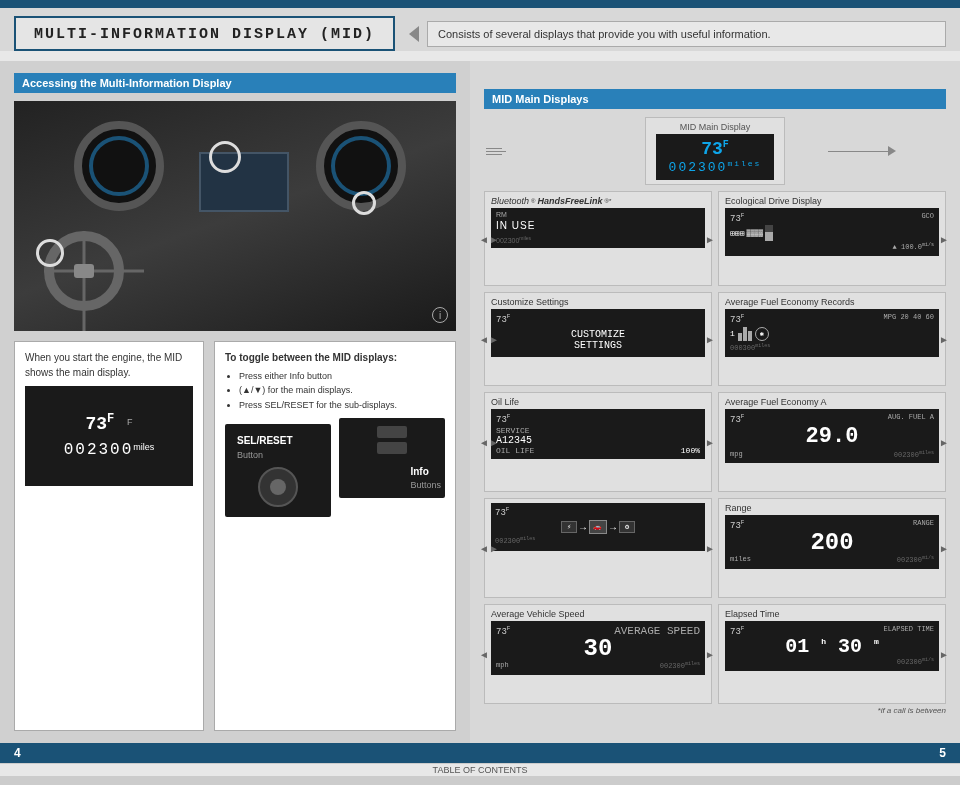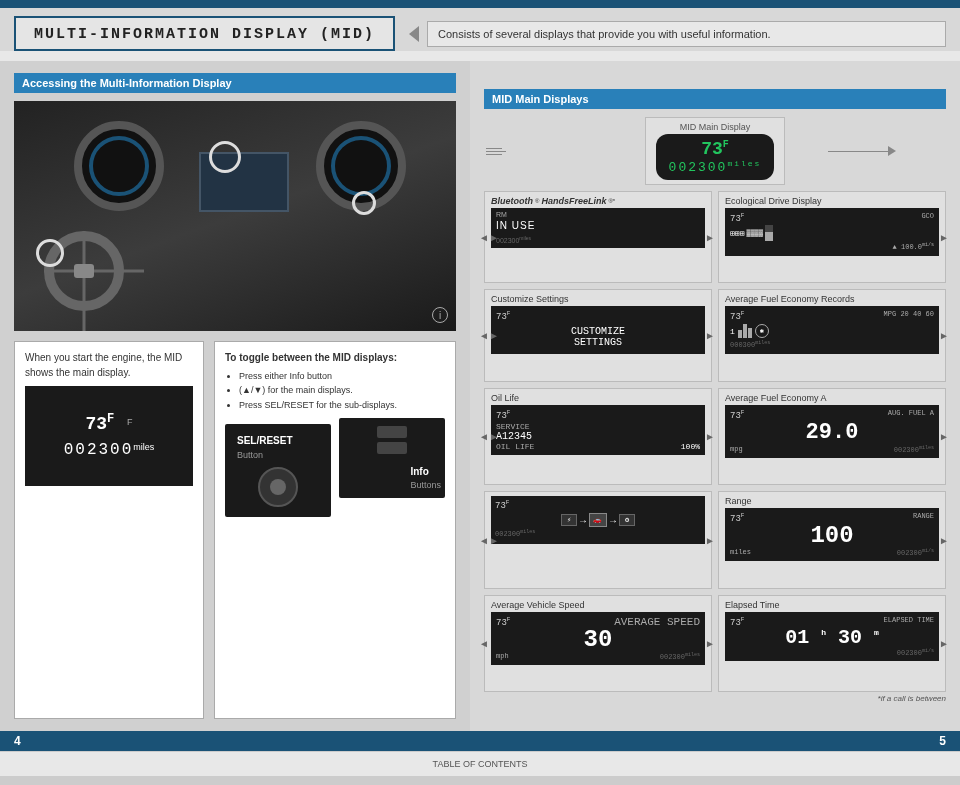--- a/index.html
+++ b/index.html
@@ -190,21 +190,21 @@
       padding: 3px 14px;
       font-size: 12px;
       font-weight: bold;
     }
 
     
     .bottom-bar {
       background: #e8e8e8;
       border-top: 1px solid #ccc;
       text-align: center;
-      padding: 7px;
+      padding: 1px;
       font-size: 9px;
       color: #555;
       border-bottom: 1px solid #ccc;
     }
 
     .bottom-strip {
       height: 8px;
       background: #ccc;
     }
 
@@ -458,41 +458,41 @@
     <div style="display:flex; align-items:center; justify-content:center; margin-bottom:6px; position:relative;">
       <div style="position:absolute;left:2px;">
         <div style="display:flex;flex-direction:column;gap:2px;">
           <div style="width:16px;height:1px;background:#888;"></div>
           <div style="width:20px;height:1px;background:#888;"></div>
           <div style="width:16px;height:1px;background:#888;"></div>
         </div>
       </div>
       <div class="main-mid-card">
         <div style="font-size:9px;color:#555;text-align:center;margin-bottom:2px;">MID Main Display</div>
-        <div style="background:#1a1a1a;color:#22c55e;padding:5px 8px;text-align:center;font-family:'Courier New',monospace;border-radius:12px;">
+        <div style="background:#1a1a1a;color:#0ea5e9;padding:5px 8px;text-align:center;font-family:'Courier New',monospace;">
           <div style="font-size:18px;font-weight:bold;">
             <span>73</span><sup style="font-size:10px;">F</sup>
           </div>
           <div style="font-size:13px;letter-spacing:2px;">
             <span>002300</span><sup style="font-size:8px;">miles</sup>
           </div>
         </div>
       </div>
 
       <div style="position:absolute;right:50px;display:flex;align-items:center;">
         <div style="width:60px;height:1px;background:#888;"></div>
         <div style="width:0;height:0;border-top:5px solid transparent;border-bottom:5px solid transparent;border-left:8px solid #888;"></div>
       </div>
     </div>
 
     <div class="mid-displays-grid">
 
       <div class="mid-full-card" style="position:relative;">
         <div style="display:flex;align-items:center;gap:2px;margin-bottom:2px;">
-          <span style="font-size:9px;font-style:italic;font-weight:bold;color:#333;">Bluetooth</span>
+          <span style="font-size:9px;font-style:italic;font-weight:normal;color:#333;">Bluetooth</span>
           <sup style="font-size:6px;color:#333;">®</sup>
           <span style="font-size:9px;font-style:italic;font-weight:bold;color:#333;">HandsFreeLink</span>
           <sup style="font-size:6px;color:#333;">®*</sup>
         </div>
         <div class="bt-screen">
           <div style="display:flex;justify-content:space-between;align-items:flex-end;">
             <div>
               <div style="font-size:7px;color:#aaa;">RM</div>
               <div style="font-size:10px;color:white;letter-spacing:1px;margin-top:2px;">IN USE</div>
             </div>
@@ -603,21 +603,21 @@
         <div style="position:absolute;right:-4px;top:50%;transform:translateY(-50%);color:#666;font-size:10px;">►</div>
       </div>
 
       <div class="mid-full-card" style="position:relative;">
         <div style="font-size:9px;color:#333;margin-bottom:2px;">Range</div>
         <div style="background:#1a1a1a;color:white;padding:4px 5px;font-family:'Courier New',monospace;min-height:48px;">
           <div style="display:flex;justify-content:space-between;align-items:flex-start;">
             <span style="font-size:9px;color:#ccc;">73<sup style="font-size:6px;">F</sup></span>
             <span style="font-size:7px;color:#aaa;">RANGE</span>
           </div>
-          <div style="font-size:24px;font-weight:bold;line-height:1;text-align:center;">100</div>
+          <div style="font-size:24px;font-weight:bold;line-height:1;text-align:center;">200</div>
           <div style="display:flex;justify-content:space-between;font-size:7px;">
             <span style="color:#aaa;">miles</span>
             <span style="color:#666;">002300<sup style="font-size:5px;">mi/s</sup></span>
           </div>
         </div>
         <div style="position:absolute;right:-4px;top:50%;transform:translateY(-50%);color:#666;font-size:10px;">►</div>
       </div>
 
       <div class="mid-full-card" style="position:relative;">
         <div style="font-size:9px;color:#333;margin-bottom:2px;">Average Vehicle Speed</div>

